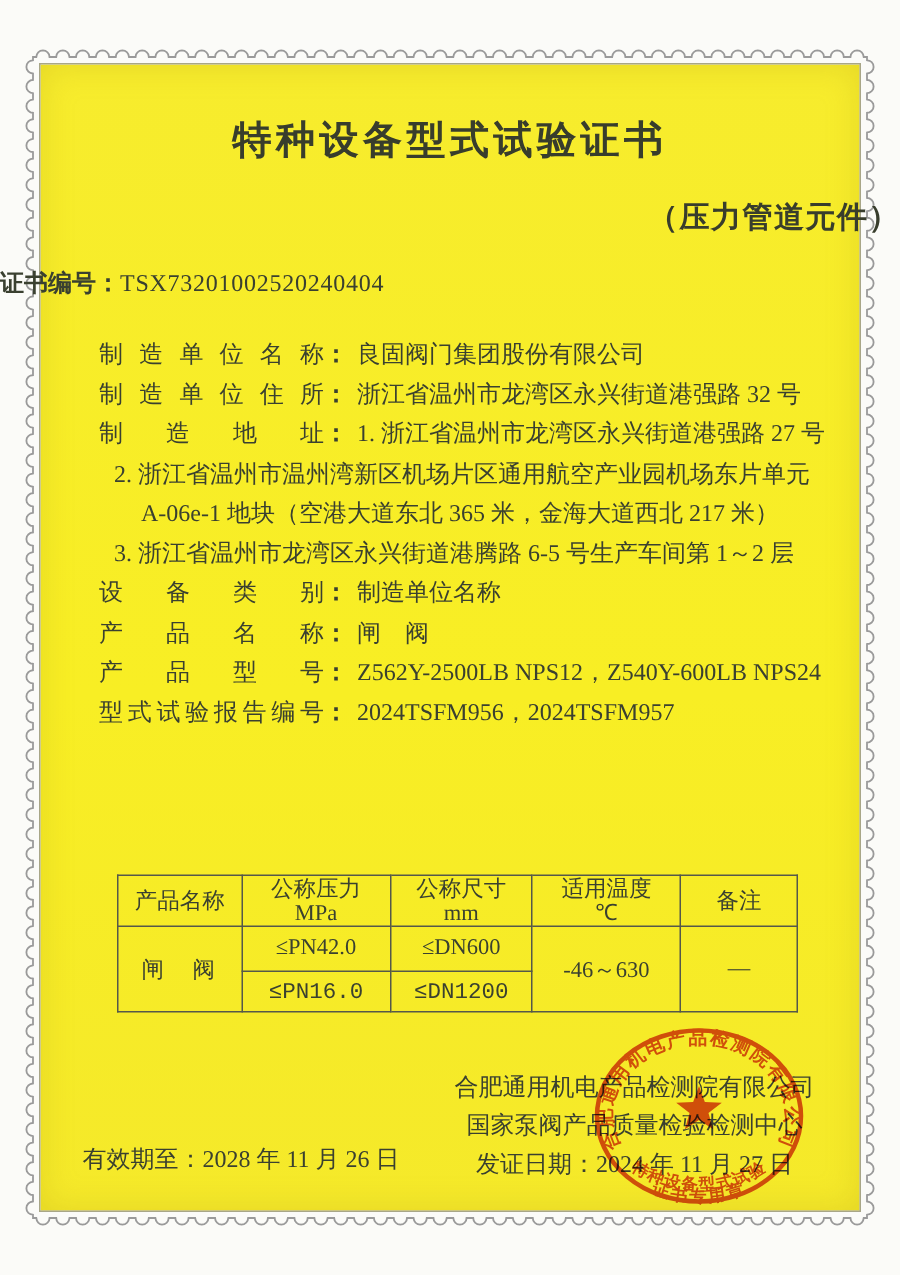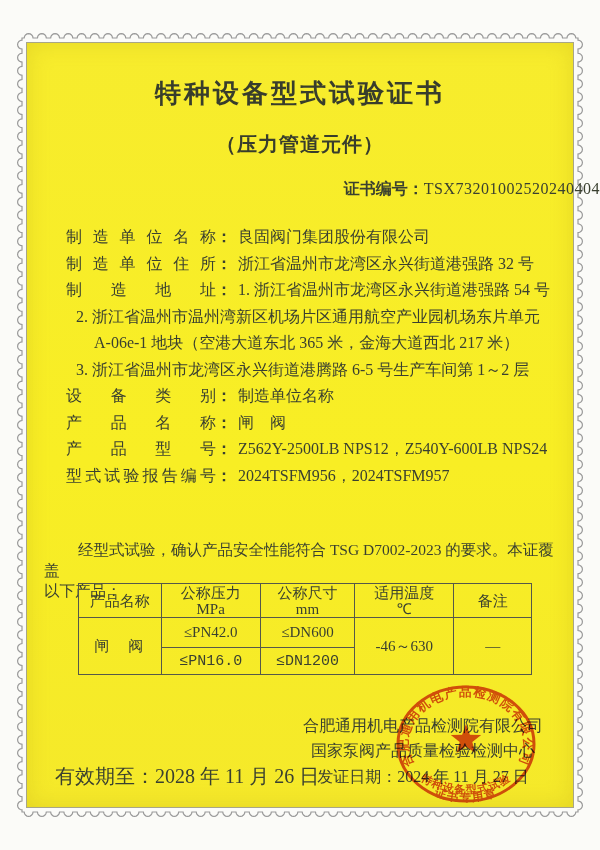--- a/index.html
+++ b/index.html
@@ -6,24 +6,24 @@
   html,body { background:#e8e8e6; }
   .page { position:relative; width:600px; height:850px; background:#fbfbf8; overflow:hidden;
           font-family:"Liberation Serif", serif; color:#3a4030; }
   .scallop { position:absolute; left:0; top:0; pointer-events:none; }
   .panel { position:absolute; left:26px; top:42px; width:548px; height:766px;
            background:linear-gradient(180deg,#f7ec2d 0%,#f8ee24 55%,#f5e92a 100%);
            border:1px solid #a8a687; box-shadow: inset 0 0 22px rgba(180,158,20,.28); }
   .title { position:absolute; left:0; top:76px; width:100%; text-align:center;
            font-family:"Liberation Sans", sans-serif; font-weight:bold; font-size:26px;
            letter-spacing:3px; color:#383d2c; }
-  .subtitle { position:absolute; left:0; top:131px; width:100%; text-align:center;
+  .subtitle { position:absolute; left:0; top:131px; width:100%; text-align:right;
               font-family:"Liberation Sans", sans-serif; font-weight:bold; font-size:20px;
               letter-spacing:1px; color:#383d2c; }
-  .certno { position:absolute; left:0; top:179px; width:100%; text-align:right; font-size:16px; }
+  .certno { position:absolute; left:0; top:179px; width:100%; text-align:left; font-size:16px; }
   .certno .lab { font-family:"Liberation Sans", sans-serif; font-weight:bold; }
   .certno .num { letter-spacing:.5px; }
   .fieldblock { position:absolute; left:66px; top:224px; width:500px; font-size:16px; }
   .frow { line-height:26.5px; white-space:nowrap; }
   .flabel { display:inline-block; width:150px; text-align:justify; text-align-last:justify;
             font-family:"Liberation Sans", sans-serif; font-weight:normal; }
   .fcolon { font-family:"Liberation Sans", sans-serif; font-weight:bold; margin-right:6px; }
   .addr1 { padding-left:10px; }
   .addr2 { padding-left:28px; }
   .statement { position:absolute; left:44px; top:540px; width:516px; font-size:15.5px; line-height:20.5px; }
@@ -32,21 +32,21 @@
             font-size:15px; color:#3a4030; }
   .ptable td, .ptable th { border:1px solid #55584a; text-align:center; vertical-align:middle;
             font-weight:normal; padding:0; }
   .ptable .hdr { height:34px; line-height:16px; }
   .ptable .r1 { height:30px; }
   .ptable .r2 { height:27px;font-family:Liberation Mono, monospace; }
   .c0{width:82px;} .c1{width:98px;} .c2{width:94px;} .c3{width:98px;} .c4{width:77px;}
   .prodcell { letter-spacing:2px; }
   .footer-right { position:absolute; left:292px; top:713px; width:262px; text-align:center;
                   font-size:16px; line-height:25.3px; }
-  .footer-left { position:absolute; left:55px; top:763px; font-size:20px; }
+  .footer-left { position:absolute; left:55px; top:763px; font-size:16px; }
   .stamp { position:absolute; left:391px; top:679px; width:150px; height:130px;
            mix-blend-mode:multiply; opacity:.92; }
 </style>
 </head>
 <body>
 
 <div class="page">
 
   <svg class="scallop" width="600" height="850" aria-hidden="true">
     <path id="scallop-path" fill="none" stroke="#9a9a9a" stroke-width="1.2" d="M22.0,38.0L24.2,38.0L24.2,38.0L24.6,36.3L25.5,34.9L26.9,33.9L28.6,33.6L30.3,33.9L31.7,34.9L32.7,36.3L33.0,38.0L37.5,38.0L37.5,38.0L37.8,36.3L38.7,34.9L40.2,33.9L41.9,33.6L43.5,33.9L45.0,34.9L45.9,36.3L46.3,38.0L50.7,38.0L50.7,38.0L51.0,36.3L52.0,34.9L53.4,33.9L55.1,33.6L56.8,33.9L58.2,34.9L59.2,36.3L59.5,38.0L63.9,38.0L63.9,38.0L64.3,36.3L65.2,34.9L66.6,33.9L68.3,33.6L70.0,33.9L71.4,34.9L72.4,36.3L72.7,38.0L77.2,38.0L77.2,38.0L77.5,36.3L78.5,34.9L79.9,33.9L81.6,33.6L83.3,33.9L84.7,34.9L85.6,36.3L86.0,38.0L90.4,38.0L90.4,38.0L90.7,36.3L91.7,34.9L93.1,33.9L94.8,33.6L96.5,33.9L97.9,34.9L98.9,36.3L99.2,38.0L103.6,38.0L103.6,38.0L104.0,36.3L104.9,34.9L106.4,33.9L108.0,33.6L109.7,33.9L111.2,34.9L112.1,36.3L112.4,38.0L116.9,38.0L116.9,38.0L117.2,36.3L118.2,34.9L119.6,33.9L121.3,33.6L123.0,33.9L124.4,34.9L125.4,36.3L125.7,38.0L130.1,38.0L130.1,38.0L130.5,36.3L131.4,34.9L132.8,33.9L134.5,33.6L136.2,33.9L137.6,34.9L138.6,36.3L138.9,38.0L143.4,38.0L143.4,38.0L143.7,36.3L144.7,34.9L146.1,33.9L147.8,33.6L149.4,33.9L150.9,34.9L151.8,36.3L152.2,38.0L156.6,38.0L156.6,38.0L156.9,36.3L157.9,34.9L159.3,33.9L161.0,33.6L162.7,33.9L164.1,34.9L165.1,36.3L165.4,38.0L169.8,38.0L169.8,38.0L170.2,36.3L171.1,34.9L172.6,33.9L174.2,33.6L175.9,33.9L177.3,34.9L178.3,36.3L178.6,38.0L183.1,38.0L183.1,38.0L183.4,36.3L184.4,34.9L185.8,33.9L187.5,33.6L189.2,33.9L190.6,34.9L191.5,36.3L191.9,38.0L196.3,38.0L196.3,38.0L196.6,36.3L197.6,34.9L199.0,33.9L200.7,33.6L202.4,33.9L203.8,34.9L204.8,36.3L205.1,38.0L209.6,38.0L209.6,38.0L209.9,36.3L210.8,34.9L212.3,33.9L214.0,33.6L215.6,33.9L217.1,34.9L218.0,36.3L218.4,38.0L222.8,38.0L222.8,38.0L223.1,36.3L224.1,34.9L225.5,33.9L227.2,33.6L228.9,33.9L230.3,34.9L231.3,36.3L231.6,38.0L236.0,38.0L236.0,38.0L236.4,36.3L237.3,34.9L238.7,33.9L240.4,33.6L242.1,33.9L243.5,34.9L244.5,36.3L244.8,38.0L249.3,38.0L249.3,38.0L249.6,36.3L250.6,34.9L252.0,33.9L253.7,33.6L255.4,33.9L256.8,34.9L257.7,36.3L258.1,38.0L262.5,38.0L262.5,38.0L262.8,36.3L263.8,34.9L265.2,33.9L266.9,33.6L268.6,33.9L270.0,34.9L271.0,36.3L271.3,38.0L275.7,38.0L275.7,38.0L276.1,36.3L277.0,34.9L278.5,33.9L280.1,33.6L281.8,33.9L283.3,34.9L284.2,36.3L284.5,38.0L289.0,38.0L289.0,38.0L289.3,36.3L290.3,34.9L291.7,33.9L293.4,33.6L295.1,33.9L296.5,34.9L297.4,36.3L297.8,38.0L302.2,38.0L302.2,38.0L302.6,36.3L303.5,34.9L304.9,33.9L306.6,33.6L308.3,33.9L309.7,34.9L310.7,36.3L311.0,38.0L315.5,38.0L315.5,38.0L315.8,36.3L316.7,34.9L318.2,33.9L319.9,33.6L321.5,33.9L323.0,34.9L323.9,36.3L324.3,38.0L328.7,38.0L328.7,38.0L329.0,36.3L330.0,34.9L331.4,33.9L333.1,33.6L334.8,33.9L336.2,34.9L337.2,36.3L337.5,38.0L341.9,38.0L341.9,38.0L342.3,36.3L343.2,34.9L344.6,33.9L346.3,33.6L348.0,33.9L349.4,34.9L350.4,36.3L350.7,38.0L355.2,38.0L355.2,38.0L355.5,36.3L356.5,34.9L357.9,33.9L359.6,33.6L361.3,33.9L362.7,34.9L363.6,36.3L364.0,38.0L368.4,38.0L368.4,38.0L368.7,36.3L369.7,34.9L371.1,33.9L372.8,33.6L374.5,33.9L375.9,34.9L376.9,36.3L377.2,38.0L381.6,38.0L381.6,38.0L382.0,36.3L382.9,34.9L384.4,33.9L386.0,33.6L387.7,33.9L389.2,34.9L390.1,36.3L390.4,38.0L394.9,38.0L394.9,38.0L395.2,36.3L396.2,34.9L397.6,33.9L399.3,33.6L401.0,33.9L402.4,34.9L403.4,36.3L403.7,38.0L408.1,38.0L408.1,38.0L408.5,36.3L409.4,34.9L410.8,33.9L412.5,33.6L414.2,33.9L415.6,34.9L416.6,36.3L416.9,38.0L421.4,38.0L421.4,38.0L421.7,36.3L422.7,34.9L424.1,33.9L425.8,33.6L427.4,33.9L428.9,34.9L429.8,36.3L430.2,38.0L434.6,38.0L434.6,38.0L434.9,36.3L435.9,34.9L437.3,33.9L439.0,33.6L440.7,33.9L442.1,34.9L443.1,36.3L443.4,38.0L447.8,38.0L447.8,38.0L448.2,36.3L449.1,34.9L450.6,33.9L452.2,33.6L453.9,33.9L455.3,34.9L456.3,36.3L456.6,38.0L461.1,38.0L461.1,38.0L461.4,36.3L462.4,34.9L463.8,33.9L465.5,33.6L467.2,33.9L468.6,34.9L469.5,36.3L469.9,38.0L474.3,38.0L474.3,38.0L474.6,36.3L475.6,34.9L477.0,33.9L478.7,33.6L480.4,33.9L481.8,34.9L482.8,36.3L483.1,38.0L487.6,38.0L487.6,38.0L487.9,36.3L488.8,34.9L490.3,33.9L492.0,33.6L493.6,33.9L495.1,34.9L496.0,36.3L496.4,38.0L500.8,38.0L500.8,38.0L501.1,36.3L502.1,34.9L503.5,33.9L505.2,33.6L506.9,33.9L508.3,34.9L509.3,36.3L509.6,38.0L514.0,38.0L514.0,38.0L514.4,36.3L515.3,34.9L516.7,33.9L518.4,33.6L520.1,33.9L521.5,34.9L522.5,36.3L522.8,38.0L527.3,38.0L527.3,38.0L527.6,36.3L528.6,34.9L530.0,33.9L531.7,33.6L533.4,33.9L534.8,34.9L535.7,36.3L536.1,38.0L540.5,38.0L540.5,38.0L540.8,36.3L541.8,34.9L543.2,33.9L544.9,33.6L546.6,33.9L548.0,34.9L549.0,36.3L549.3,38.0L553.7,38.0L553.7,38.0L554.1,36.3L555.0,34.9L556.5,33.9L558.1,33.6L559.8,33.9L561.3,34.9L562.2,36.3L562.5,38.0L567.0,38.0L567.0,38.0L567.3,36.3L568.3,34.9L569.7,33.9L571.4,33.6L573.1,33.9L574.5,34.9L575.4,36.3L575.8,38.0L578.0,38.0L578.0,38.0L578.0,40.2L578.0,40.2L579.7,40.5L581.1,41.4L582.1,42.9L582.4,44.6L582.1,46.2L581.1,47.7L579.7,48.6L578.0,49.0L578.0,53.3L578.0,53.3L579.7,53.6L581.1,54.6L582.1,56.0L582.4,57.7L582.1,59.4L581.1,60.8L579.7,61.7L578.0,62.1L578.0,66.4L578.0,66.4L579.7,66.7L581.1,67.7L582.1,69.1L582.4,70.8L582.1,72.5L581.1,73.9L579.7,74.9L578.0,75.2L578.0,79.5L578.0,79.5L579.7,79.9L581.1,80.8L582.1,82.2L582.4,83.9L582.1,85.6L581.1,87.0L579.7,88.0L578.0,88.3L578.0,92.6L578.0,92.6L579.7,93.0L581.1,93.9L582.1,95.4L582.4,97.0L582.1,98.7L581.1,100.1L579.7,101.1L578.0,101.4L578.0,105.8L578.0,105.8L579.7,106.1L581.1,107.0L582.1,108.5L582.4,110.2L582.1,111.8L581.1,113.3L579.7,114.2L578.0,114.6L578.0,118.9L578.0,118.9L579.7,119.2L581.1,120.2L582.1,121.6L582.4,123.3L582.1,125.0L581.1,126.4L579.7,127.3L578.0,127.7L578.0,132.0L578.0,132.0L579.7,132.3L581.1,133.3L582.1,134.7L582.4,136.4L582.1,138.1L581.1,139.5L579.7,140.5L578.0,140.8L578.0,145.1L578.0,145.1L579.7,145.4L581.1,146.4L582.1,147.8L582.4,149.5L582.1,151.2L581.1,152.6L579.7,153.6L578.0,153.9L578.0,158.2L578.0,158.2L579.7,158.6L581.1,159.5L582.1,160.9L582.4,162.6L582.1,164.3L581.1,165.7L579.7,166.7L578.0,167.0L578.0,171.3L578.0,171.3L579.7,171.7L581.1,172.6L582.1,174.1L582.4,175.7L582.1,177.4L581.1,178.9L579.7,179.8L578.0,180.1L578.0,184.5L578.0,184.5L579.7,184.8L581.1,185.8L582.1,187.2L582.4,188.9L582.1,190.5L581.1,192.0L579.7,192.9L578.0,193.3L578.0,197.6L578.0,197.6L579.7,197.9L581.1,198.9L582.1,200.3L582.4,202.0L582.1,203.7L581.1,205.1L579.7,206.0L578.0,206.4L578.0,210.7L578.0,210.7L579.7,211.0L581.1,212.0L582.1,213.4L582.4,215.1L582.1,216.8L581.1,218.2L579.7,219.2L578.0,219.5L578.0,223.8L578.0,223.8L579.7,224.2L581.1,225.1L582.1,226.5L582.4,228.2L582.1,229.9L581.1,231.3L579.7,232.3L578.0,232.6L578.0,236.9L578.0,236.9L579.7,237.3L581.1,238.2L582.1,239.7L582.4,241.3L582.1,243.0L581.1,244.5L579.7,245.4L578.0,245.7L578.0,250.1L578.0,250.1L579.7,250.4L581.1,251.3L582.1,252.8L582.4,254.5L582.1,256.1L581.1,257.6L579.7,258.5L578.0,258.9L578.0,263.2L578.0,263.2L579.7,263.5L581.1,264.5L582.1,265.9L582.4,267.6L582.1,269.3L581.1,270.7L579.7,271.6L578.0,272.0L578.0,276.3L578.0,276.3L579.7,276.6L581.1,277.6L582.1,279.0L582.4,280.7L582.1,282.4L581.1,283.8L579.7,284.8L578.0,285.1L578.0,289.4L578.0,289.4L579.7,289.7L581.1,290.7L582.1,292.1L582.4,293.8L582.1,295.5L581.1,296.9L579.7,297.9L578.0,298.2L578.0,302.5L578.0,302.5L579.7,302.9L581.1,303.8L582.1,305.2L582.4,306.9L582.1,308.6L581.1,310.0L579.7,311.0L578.0,311.3L578.0,315.7L578.0,315.7L579.7,316.0L581.1,316.9L582.1,318.4L582.4,320.1L582.1,321.7L581.1,323.2L579.7,324.1L578.0,324.5L578.0,328.8L578.0,328.8L579.7,329.1L581.1,330.1L582.1,331.5L582.4,333.2L582.1,334.9L581.1,336.3L579.7,337.2L578.0,337.6L578.0,341.9L578.0,341.9L579.7,342.2L581.1,343.2L582.1,344.6L582.4,346.3L582.1,348.0L581.1,349.4L579.7,350.4L578.0,350.7L578.0,355.0L578.0,355.0L579.7,355.3L581.1,356.3L582.1,357.7L582.4,359.4L582.1,361.1L581.1,362.5L579.7,363.5L578.0,363.8L578.0,368.1L578.0,368.1L579.7,368.5L581.1,369.4L582.1,370.8L582.4,372.5L582.1,374.2L581.1,375.6L579.7,376.6L578.0,376.9L578.0,381.2L578.0,381.2L579.7,381.6L581.1,382.5L582.1,384.0L582.4,385.6L582.1,387.3L581.1,388.8L579.7,389.7L578.0,390.0L578.0,394.4L578.0,394.4L579.7,394.7L581.1,395.7L582.1,397.1L582.4,398.8L582.1,400.4L581.1,401.9L579.7,402.8L578.0,403.2L578.0,407.5L578.0,407.5L579.7,407.8L581.1,408.8L582.1,410.2L582.4,411.9L582.1,413.6L581.1,415.0L579.7,415.9L578.0,416.3L578.0,420.6L578.0,420.6L579.7,420.9L581.1,421.9L582.1,423.3L582.4,425.0L582.1,426.7L581.1,428.1L579.7,429.1L578.0,429.4L578.0,433.7L578.0,433.7L579.7,434.1L581.1,435.0L582.1,436.4L582.4,438.1L582.1,439.8L581.1,441.2L579.7,442.2L578.0,442.5L578.0,446.8L578.0,446.8L579.7,447.2L581.1,448.1L582.1,449.6L582.4,451.2L582.1,452.9L581.1,454.3L579.7,455.3L578.0,455.6L578.0,460.0L578.0,460.0L579.7,460.3L581.1,461.2L582.1,462.7L582.4,464.4L582.1,466.0L581.1,467.5L579.7,468.4L578.0,468.8L578.0,473.1L578.0,473.1L579.7,473.4L581.1,474.4L582.1,475.8L582.4,477.5L582.1,479.2L581.1,480.6L579.7,481.5L578.0,481.9L578.0,486.2L578.0,486.2L579.7,486.5L581.1,487.5L582.1,488.9L582.4,490.6L582.1,492.3L581.1,493.7L579.7,494.7L578.0,495.0L578.0,499.3L578.0,499.3L579.7,499.6L581.1,500.6L582.1,502.0L582.4,503.7L582.1,505.4L581.1,506.8L579.7,507.8L578.0,508.1L578.0,512.4L578.0,512.4L579.7,512.8L581.1,513.7L582.1,515.1L582.4,516.8L582.1,518.5L581.1,519.9L579.7,520.9L578.0,521.2L578.0,525.5L578.0,525.5L579.7,525.9L581.1,526.8L582.1,528.3L582.4,529.9L582.1,531.6L581.1,533.1L579.7,534.0L578.0,534.3L578.0,538.7L578.0,538.7L579.7,539.0L581.1,540.0L582.1,541.4L582.4,543.1L582.1,544.8L581.1,546.2L579.7,547.1L578.0,547.5L578.0,551.8L578.0,551.8L579.7,552.1L581.1,553.1L582.1,554.5L582.4,556.2L582.1,557.9L581.1,559.3L579.7,560.3L578.0,560.6L578.0,564.9L578.0,564.9L579.7,565.2L581.1,566.2L582.1,567.6L582.4,569.3L582.1,571.0L581.1,572.4L579.7,573.4L578.0,573.7L578.0,578.0L578.0,578.0L579.7,578.4L581.1,579.3L582.1,580.7L582.4,582.4L582.1,584.1L581.1,585.5L579.7,586.5L578.0,586.8L578.0,591.1L578.0,591.1L579.7,591.5L581.1,592.4L582.1,593.9L582.4,595.5L582.1,597.2L581.1,598.7L579.7,599.6L578.0,599.9L578.0,604.3L578.0,604.3L579.7,604.6L581.1,605.5L582.1,607.0L582.4,608.7L582.1,610.3L581.1,611.8L579.7,612.7L578.0,613.1L578.0,617.4L578.0,617.4L579.7,617.7L581.1,618.7L582.1,620.1L582.4,621.8L582.1,623.5L581.1,624.9L579.7,625.8L578.0,626.2L578.0,630.5L578.0,630.5L579.7,630.8L581.1,631.8L582.1,633.2L582.4,634.9L582.1,636.6L581.1,638.0L579.7,639.0L578.0,639.3L578.0,643.6L578.0,643.6L579.7,644.0L581.1,644.9L582.1,646.3L582.4,648.0L582.1,649.7L581.1,651.1L579.7,652.1L578.0,652.4L578.0,656.7L578.0,656.7L579.7,657.1L581.1,658.0L582.1,659.5L582.4,661.1L582.1,662.8L581.1,664.2L579.7,665.2L578.0,665.5L578.0,669.9L578.0,669.9L579.7,670.2L581.1,671.1L582.1,672.6L582.4,674.3L582.1,675.9L581.1,677.4L579.7,678.3L578.0,678.7L578.0,683.0L578.0,683.0L579.7,683.3L581.1,684.3L582.1,685.7L582.4,687.4L582.1,689.1L581.1,690.5L579.7,691.4L578.0,691.8L578.0,696.1L578.0,696.1L579.7,696.4L581.1,697.4L582.1,698.8L582.4,700.5L582.1,702.2L581.1,703.6L579.7,704.6L578.0,704.9L578.0,709.2L578.0,709.2L579.7,709.5L581.1,710.5L582.1,711.9L582.4,713.6L582.1,715.3L581.1,716.7L579.7,717.7L578.0,718.0L578.0,722.3L578.0,722.3L579.7,722.7L581.1,723.6L582.1,725.0L582.4,726.7L582.1,728.4L581.1,729.8L579.7,730.8L578.0,731.1L578.0,735.4L578.0,735.4L579.7,735.8L581.1,736.7L582.1,738.2L582.4,739.8L582.1,741.5L581.1,743.0L579.7,743.9L578.0,744.2L578.0,748.6L578.0,748.6L579.7,748.9L581.1,749.9L582.1,751.3L582.4,753.0L582.1,754.6L581.1,756.1L579.7,757.0L578.0,757.4L578.0,761.7L578.0,761.7L579.7,762.0L581.1,763.0L582.1,764.4L582.4,766.1L582.1,767.8L581.1,769.2L579.7,770.1L578.0,770.5L578.0,774.8L578.0,774.8L579.7,775.1L581.1,776.1L582.1,777.5L582.4,779.2L582.1,780.9L581.1,782.3L579.7,783.3L578.0,783.6L578.0,787.9L578.0,787.9L579.7,788.3L581.1,789.2L582.1,790.6L582.4,792.3L582.1,794.0L581.1,795.4L579.7,796.4L578.0,796.7L578.0,801.0L578.0,801.0L579.7,801.4L581.1,802.3L582.1,803.8L582.4,805.4L582.1,807.1L581.1,808.6L579.7,809.5L578.0,809.8L578.0,812.0L578.0,812.0L575.8,812.0L575.8,812.0L575.4,813.7L574.5,815.1L573.1,816.1L571.4,816.4L569.7,816.1L568.3,815.1L567.3,813.7L567.0,812.0L562.5,812.0L562.5,812.0L562.2,813.7L561.3,815.1L559.8,816.1L558.1,816.4L556.5,816.1L555.0,815.1L554.1,813.7L553.7,812.0L549.3,812.0L549.3,812.0L549.0,813.7L548.0,815.1L546.6,816.1L544.9,816.4L543.2,816.1L541.8,815.1L540.8,813.7L540.5,812.0L536.1,812.0L536.1,812.0L535.7,813.7L534.8,815.1L533.4,816.1L531.7,816.4L530.0,816.1L528.6,815.1L527.6,813.7L527.3,812.0L522.8,812.0L522.8,812.0L522.5,813.7L521.5,815.1L520.1,816.1L518.4,816.4L516.7,816.1L515.3,815.1L514.4,813.7L514.0,812.0L509.6,812.0L509.6,812.0L509.3,813.7L508.3,815.1L506.9,816.1L505.2,816.4L503.5,816.1L502.1,815.1L501.1,813.7L500.8,812.0L496.4,812.0L496.4,812.0L496.0,813.7L495.1,815.1L493.6,816.1L492.0,816.4L490.3,816.1L488.8,815.1L487.9,813.7L487.6,812.0L483.1,812.0L483.1,812.0L482.8,813.7L481.8,815.1L480.4,816.1L478.7,816.4L477.0,816.1L475.6,815.1L474.6,813.7L474.3,812.0L469.9,812.0L469.9,812.0L469.5,813.7L468.6,815.1L467.2,816.1L465.5,816.4L463.8,816.1L462.4,815.1L461.4,813.7L461.1,812.0L456.6,812.0L456.6,812.0L456.3,813.7L455.3,815.1L453.9,816.1L452.2,816.4L450.6,816.1L449.1,815.1L448.2,813.7L447.8,812.0L443.4,812.0L443.4,812.0L443.1,813.7L442.1,815.1L440.7,816.1L439.0,816.4L437.3,816.1L435.9,815.1L434.9,813.7L434.6,812.0L430.2,812.0L430.2,812.0L429.8,813.7L428.9,815.1L427.4,816.1L425.8,816.4L424.1,816.1L422.7,815.1L421.7,813.7L421.4,812.0L416.9,812.0L416.9,812.0L416.6,813.7L415.6,815.1L414.2,816.1L412.5,816.4L410.8,816.1L409.4,815.1L408.5,813.7L408.1,812.0L403.7,812.0L403.7,812.0L403.4,813.7L402.4,815.1L401.0,816.1L399.3,816.4L397.6,816.1L396.2,815.1L395.2,813.7L394.9,812.0L390.4,812.0L390.4,812.0L390.1,813.7L389.2,815.1L387.7,816.1L386.0,816.4L384.4,816.1L382.9,815.1L382.0,813.7L381.6,812.0L377.2,812.0L377.2,812.0L376.9,813.7L375.9,815.1L374.5,816.1L372.8,816.4L371.1,816.1L369.7,815.1L368.7,813.7L368.4,812.0L364.0,812.0L364.0,812.0L363.6,813.7L362.7,815.1L361.3,816.1L359.6,816.4L357.9,816.1L356.5,815.1L355.5,813.7L355.2,812.0L350.7,812.0L350.7,812.0L350.4,813.7L349.4,815.1L348.0,816.1L346.3,816.4L344.6,816.1L343.2,815.1L342.3,813.7L341.9,812.0L337.5,812.0L337.5,812.0L337.2,813.7L336.2,815.1L334.8,816.1L333.1,816.4L331.4,816.1L330.0,815.1L329.0,813.7L328.7,812.0L324.3,812.0L324.3,812.0L323.9,813.7L323.0,815.1L321.5,816.1L319.9,816.4L318.2,816.1L316.7,815.1L315.8,813.7L315.5,812.0L311.0,812.0L311.0,812.0L310.7,813.7L309.7,815.1L308.3,816.1L306.6,816.4L304.9,816.1L303.5,815.1L302.6,813.7L302.2,812.0L297.8,812.0L297.8,812.0L297.4,813.7L296.5,815.1L295.1,816.1L293.4,816.4L291.7,816.1L290.3,815.1L289.3,813.7L289.0,812.0L284.5,812.0L284.5,812.0L284.2,813.7L283.3,815.1L281.8,816.1L280.1,816.4L278.5,816.1L277.0,815.1L276.1,813.7L275.7,812.0L271.3,812.0L271.3,812.0L271.0,813.7L270.0,815.1L268.6,816.1L266.9,816.4L265.2,816.1L263.8,815.1L262.8,813.7L262.5,812.0L258.1,812.0L258.1,812.0L257.7,813.7L256.8,815.1L255.4,816.1L253.7,816.4L252.0,816.1L250.6,815.1L249.6,813.7L249.3,812.0L244.8,812.0L244.8,812.0L244.5,813.7L243.5,815.1L242.1,816.1L240.4,816.4L238.7,816.1L237.3,815.1L236.4,813.7L236.0,812.0L231.6,812.0L231.6,812.0L231.3,813.7L230.3,815.1L228.9,816.1L227.2,816.4L225.5,816.1L224.1,815.1L223.1,813.7L222.8,812.0L218.4,812.0L218.4,812.0L218.0,813.7L217.1,815.1L215.6,816.1L214.0,816.4L212.3,816.1L210.8,815.1L209.9,813.7L209.6,812.0L205.1,812.0L205.1,812.0L204.8,813.7L203.8,815.1L202.4,816.1L200.7,816.4L199.0,816.1L197.6,815.1L196.6,813.7L196.3,812.0L191.9,812.0L191.9,812.0L191.5,813.7L190.6,815.1L189.2,816.1L187.5,816.4L185.8,816.1L184.4,815.1L183.4,813.7L183.1,812.0L178.6,812.0L178.6,812.0L178.3,813.7L177.3,815.1L175.9,816.1L174.2,816.4L172.6,816.1L171.1,815.1L170.2,813.7L169.8,812.0L165.4,812.0L165.4,812.0L165.1,813.7L164.1,815.1L162.7,816.1L161.0,816.4L159.3,816.1L157.9,815.1L156.9,813.7L156.6,812.0L152.2,812.0L152.2,812.0L151.8,813.7L150.9,815.1L149.4,816.1L147.8,816.4L146.1,816.1L144.7,815.1L143.7,813.7L143.4,812.0L138.9,812.0L138.9,812.0L138.6,813.7L137.6,815.1L136.2,816.1L134.5,816.4L132.8,816.1L131.4,815.1L130.5,813.7L130.1,812.0L125.7,812.0L125.7,812.0L125.4,813.7L124.4,815.1L123.0,816.1L121.3,816.4L119.6,816.1L118.2,815.1L117.2,813.7L116.9,812.0L112.4,812.0L112.4,812.0L112.1,813.7L111.2,815.1L109.7,816.1L108.0,816.4L106.4,816.1L104.9,815.1L104.0,813.7L103.6,812.0L99.2,812.0L99.2,812.0L98.9,813.7L97.9,815.1L96.5,816.1L94.8,816.4L93.1,816.1L91.7,815.1L90.7,813.7L90.4,812.0L86.0,812.0L86.0,812.0L85.6,813.7L84.7,815.1L83.3,816.1L81.6,816.4L79.9,816.1L78.5,815.1L77.5,813.7L77.2,812.0L72.7,812.0L72.7,812.0L72.4,813.7L71.4,815.1L70.0,816.1L68.3,816.4L66.6,816.1L65.2,815.1L64.3,813.7L63.9,812.0L59.5,812.0L59.5,812.0L59.2,813.7L58.2,815.1L56.8,816.1L55.1,816.4L53.4,816.1L52.0,815.1L51.0,813.7L50.7,812.0L46.3,812.0L46.3,812.0L45.9,813.7L45.0,815.1L43.5,816.1L41.9,816.4L40.2,816.1L38.7,815.1L37.8,813.7L37.5,812.0L33.0,812.0L33.0,812.0L32.7,813.7L31.7,815.1L30.3,816.1L28.6,816.4L26.9,816.1L25.5,815.1L24.6,813.7L24.2,812.0L22.0,812.0L22.0,812.0L22.0,809.8L22.0,809.8L20.3,809.5L18.9,808.6L17.9,807.1L17.6,805.4L17.9,803.8L18.9,802.3L20.3,801.4L22.0,801.0L22.0,796.7L22.0,796.7L20.3,796.4L18.9,795.4L17.9,794.0L17.6,792.3L17.9,790.6L18.9,789.2L20.3,788.3L22.0,787.9L22.0,783.6L22.0,783.6L20.3,783.3L18.9,782.3L17.9,780.9L17.6,779.2L17.9,777.5L18.9,776.1L20.3,775.1L22.0,774.8L22.0,770.5L22.0,770.5L20.3,770.1L18.9,769.2L17.9,767.8L17.6,766.1L17.9,764.4L18.9,763.0L20.3,762.0L22.0,761.7L22.0,757.4L22.0,757.4L20.3,757.0L18.9,756.1L17.9,754.6L17.6,753.0L17.9,751.3L18.9,749.9L20.3,748.9L22.0,748.6L22.0,744.2L22.0,744.2L20.3,743.9L18.9,743.0L17.9,741.5L17.6,739.8L17.9,738.2L18.9,736.7L20.3,735.8L22.0,735.4L22.0,731.1L22.0,731.1L20.3,730.8L18.9,729.8L17.9,728.4L17.6,726.7L17.9,725.0L18.9,723.6L20.3,722.7L22.0,722.3L22.0,718.0L22.0,718.0L20.3,717.7L18.9,716.7L17.9,715.3L17.6,713.6L17.9,711.9L18.9,710.5L20.3,709.5L22.0,709.2L22.0,704.9L22.0,704.9L20.3,704.6L18.9,703.6L17.9,702.2L17.6,700.5L17.9,698.8L18.9,697.4L20.3,696.4L22.0,696.1L22.0,691.8L22.0,691.8L20.3,691.4L18.9,690.5L17.9,689.1L17.6,687.4L17.9,685.7L18.9,684.3L20.3,683.3L22.0,683.0L22.0,678.7L22.0,678.7L20.3,678.3L18.9,677.4L17.9,675.9L17.6,674.3L17.9,672.6L18.9,671.1L20.3,670.2L22.0,669.9L22.0,665.5L22.0,665.5L20.3,665.2L18.9,664.2L17.9,662.8L17.6,661.1L17.9,659.5L18.9,658.0L20.3,657.1L22.0,656.7L22.0,652.4L22.0,652.4L20.3,652.1L18.9,651.1L17.9,649.7L17.6,648.0L17.9,646.3L18.9,644.9L20.3,644.0L22.0,643.6L22.0,639.3L22.0,639.3L20.3,639.0L18.9,638.0L17.9,636.6L17.6,634.9L17.9,633.2L18.9,631.8L20.3,630.8L22.0,630.5L22.0,626.2L22.0,626.2L20.3,625.8L18.9,624.9L17.9,623.5L17.6,621.8L17.9,620.1L18.9,618.7L20.3,617.7L22.0,617.4L22.0,613.1L22.0,613.1L20.3,612.7L18.9,611.8L17.9,610.3L17.6,608.7L17.9,607.0L18.9,605.5L20.3,604.6L22.0,604.3L22.0,599.9L22.0,599.9L20.3,599.6L18.9,598.7L17.9,597.2L17.6,595.5L17.9,593.9L18.9,592.4L20.3,591.5L22.0,591.1L22.0,586.8L22.0,586.8L20.3,586.5L18.9,585.5L17.9,584.1L17.6,582.4L17.9,580.7L18.9,579.3L20.3,578.4L22.0,578.0L22.0,573.7L22.0,573.7L20.3,573.4L18.9,572.4L17.9,571.0L17.6,569.3L17.9,567.6L18.9,566.2L20.3,565.2L22.0,564.9L22.0,560.6L22.0,560.6L20.3,560.3L18.9,559.3L17.9,557.9L17.6,556.2L17.9,554.5L18.9,553.1L20.3,552.1L22.0,551.8L22.0,547.5L22.0,547.5L20.3,547.1L18.9,546.2L17.9,544.8L17.6,543.1L17.9,541.4L18.9,540.0L20.3,539.0L22.0,538.7L22.0,534.3L22.0,534.3L20.3,534.0L18.9,533.1L17.9,531.6L17.6,529.9L17.9,528.3L18.9,526.8L20.3,525.9L22.0,525.5L22.0,521.2L22.0,521.2L20.3,520.9L18.9,519.9L17.9,518.5L17.6,516.8L17.9,515.1L18.9,513.7L20.3,512.8L22.0,512.4L22.0,508.1L22.0,508.1L20.3,507.8L18.9,506.8L17.9,505.4L17.6,503.7L17.9,502.0L18.9,500.6L20.3,499.6L22.0,499.3L22.0,495.0L22.0,495.0L20.3,494.7L18.9,493.7L17.9,492.3L17.6,490.6L17.9,488.9L18.9,487.5L20.3,486.5L22.0,486.2L22.0,481.9L22.0,481.9L20.3,481.5L18.9,480.6L17.9,479.2L17.6,477.5L17.9,475.8L18.9,474.4L20.3,473.4L22.0,473.1L22.0,468.8L22.0,468.8L20.3,468.4L18.9,467.5L17.9,466.0L17.6,464.4L17.9,462.7L18.9,461.2L20.3,460.3L22.0,460.0L22.0,455.6L22.0,455.6L20.3,455.3L18.9,454.3L17.9,452.9L17.6,451.2L17.9,449.6L18.9,448.1L20.3,447.2L22.0,446.8L22.0,442.5L22.0,442.5L20.3,442.2L18.9,441.2L17.9,439.8L17.6,438.1L17.9,436.4L18.9,435.0L20.3,434.1L22.0,433.7L22.0,429.4L22.0,429.4L20.3,429.1L18.9,428.1L17.9,426.7L17.6,425.0L17.9,423.3L18.9,421.9L20.3,420.9L22.0,420.6L22.0,416.3L22.0,416.3L20.3,415.9L18.9,415.0L17.9,413.6L17.6,411.9L17.9,410.2L18.9,408.8L20.3,407.8L22.0,407.5L22.0,403.2L22.0,403.2L20.3,402.8L18.9,401.9L17.9,400.4L17.6,398.8L17.9,397.1L18.9,395.7L20.3,394.7L22.0,394.4L22.0,390.0L22.0,390.0L20.3,389.7L18.9,388.8L17.9,387.3L17.6,385.6L17.9,384.0L18.9,382.5L20.3,381.6L22.0,381.2L22.0,376.9L22.0,376.9L20.3,376.6L18.9,375.6L17.9,374.2L17.6,372.5L17.9,370.8L18.9,369.4L20.3,368.5L22.0,368.1L22.0,363.8L22.0,363.8L20.3,363.5L18.9,362.5L17.9,361.1L17.6,359.4L17.9,357.7L18.9,356.3L20.3,355.3L22.0,355.0L22.0,350.7L22.0,350.7L20.3,350.4L18.9,349.4L17.9,348.0L17.6,346.3L17.9,344.6L18.9,343.2L20.3,342.2L22.0,341.9L22.0,337.6L22.0,337.6L20.3,337.2L18.9,336.3L17.9,334.9L17.6,333.2L17.9,331.5L18.9,330.1L20.3,329.1L22.0,328.8L22.0,324.5L22.0,324.5L20.3,324.1L18.9,323.2L17.9,321.7L17.6,320.1L17.9,318.4L18.9,316.9L20.3,316.0L22.0,315.7L22.0,311.3L22.0,311.3L20.3,311.0L18.9,310.0L17.9,308.6L17.6,306.9L17.9,305.2L18.9,303.8L20.3,302.9L22.0,302.5L22.0,298.2L22.0,298.2L20.3,297.9L18.9,296.9L17.9,295.5L17.6,293.8L17.9,292.1L18.9,290.7L20.3,289.7L22.0,289.4L22.0,285.1L22.0,285.1L20.3,284.8L18.9,283.8L17.9,282.4L17.6,280.7L17.9,279.0L18.9,277.6L20.3,276.6L22.0,276.3L22.0,272.0L22.0,272.0L20.3,271.6L18.9,270.7L17.9,269.3L17.6,267.6L17.9,265.9L18.9,264.5L20.3,263.5L22.0,263.2L22.0,258.9L22.0,258.9L20.3,258.5L18.9,257.6L17.9,256.1L17.6,254.5L17.9,252.8L18.9,251.3L20.3,250.4L22.0,250.1L22.0,245.7L22.0,245.7L20.3,245.4L18.9,244.5L17.9,243.0L17.6,241.3L17.9,239.7L18.9,238.2L20.3,237.3L22.0,236.9L22.0,232.6L22.0,232.6L20.3,232.3L18.9,231.3L17.9,229.9L17.6,228.2L17.9,226.5L18.9,225.1L20.3,224.2L22.0,223.8L22.0,219.5L22.0,219.5L20.3,219.2L18.9,218.2L17.9,216.8L17.6,215.1L17.9,213.4L18.9,212.0L20.3,211.0L22.0,210.7L22.0,206.4L22.0,206.4L20.3,206.0L18.9,205.1L17.9,203.7L17.6,202.0L17.9,200.3L18.9,198.9L20.3,197.9L22.0,197.6L22.0,193.3L22.0,193.3L20.3,192.9L18.9,192.0L17.9,190.5L17.6,188.9L17.9,187.2L18.9,185.8L20.3,184.8L22.0,184.5L22.0,180.1L22.0,180.1L20.3,179.8L18.9,178.9L17.9,177.4L17.6,175.7L17.9,174.1L18.9,172.6L20.3,171.7L22.0,171.3L22.0,167.0L22.0,167.0L20.3,166.7L18.9,165.7L17.9,164.3L17.6,162.6L17.9,160.9L18.9,159.5L20.3,158.6L22.0,158.2L22.0,153.9L22.0,153.9L20.3,153.6L18.9,152.6L17.9,151.2L17.6,149.5L17.9,147.8L18.9,146.4L20.3,145.4L22.0,145.1L22.0,140.8L22.0,140.8L20.3,140.5L18.9,139.5L17.9,138.1L17.6,136.4L17.9,134.7L18.9,133.3L20.3,132.3L22.0,132.0L22.0,127.7L22.0,127.7L20.3,127.3L18.9,126.4L17.9,125.0L17.6,123.3L17.9,121.6L18.9,120.2L20.3,119.2L22.0,118.9L22.0,114.6L22.0,114.6L20.3,114.2L18.9,113.3L17.9,111.8L17.6,110.2L17.9,108.5L18.9,107.0L20.3,106.1L22.0,105.8L22.0,101.4L22.0,101.4L20.3,101.1L18.9,100.1L17.9,98.7L17.6,97.0L17.9,95.4L18.9,93.9L20.3,93.0L22.0,92.6L22.0,88.3L22.0,88.3L20.3,88.0L18.9,87.0L17.9,85.6L17.6,83.9L17.9,82.2L18.9,80.8L20.3,79.9L22.0,79.5L22.0,75.2L22.0,75.2L20.3,74.9L18.9,73.9L17.9,72.5L17.6,70.8L17.9,69.1L18.9,67.7L20.3,66.7L22.0,66.4L22.0,62.1L22.0,62.1L20.3,61.7L18.9,60.8L17.9,59.4L17.6,57.7L17.9,56.0L18.9,54.6L20.3,53.6L22.0,53.3L22.0,49.0L22.0,49.0L20.3,48.6L18.9,47.7L17.9,46.2L17.6,44.6L17.9,42.9L18.9,41.4L20.3,40.5L22.0,40.2L22.0,38.0Z"></path>
@@ -62,43 +62,39 @@
   </div>
 
   <div class="fieldblock">
     <div class="frow">
       <span class="flabel">制造单位名称</span><span class="fcolon">：</span><span class="fvalue">良固阀门集团股份有限公司</span>
     </div>
     <div class="frow">
       <span class="flabel">制造单位住所</span><span class="fcolon">：</span><span class="fvalue">浙江省温州市龙湾区永兴街道港强路 32 号</span>
     </div>
     <div class="frow">
-      <span class="flabel">制造地址</span><span class="fcolon">：</span><span class="fvalue">1. 浙江省温州市龙湾区永兴街道港强路 54 号</span>
+      <span class="flabel">制造地址</span><span class="fcolon">：</span><span class="fvalue">1. 浙江省温州市龙湾区永兴街道港强路 27 号</span>
     </div>
     <div class="frow addr1">2. 浙江省温州市温州湾新区机场片区通用航空产业园机场东片单元</div>
     <div class="frow addr2">A-06e-1 地块（空港大道东北 365 米，金海大道西北 217 米）</div>
     <div class="frow addr1">3. 浙江省温州市龙湾区永兴街道港腾路 6-5 号生产车间第 1～2 层</div>
     <div class="frow">
       <span class="flabel">设备类别</span><span class="fcolon">：</span><span class="fvalue">制造单位名称</span>
     </div>
     <div class="frow">
       <span class="flabel">产品名称</span><span class="fcolon">：</span><span class="fvalue">闸　阀</span>
     </div>
     <div class="frow">
       <span class="flabel">产品型号</span><span class="fcolon">：</span><span class="fvalue">Z562Y-2500LB NPS12，Z540Y-600LB NPS24</span>
     </div>
     <div class="frow">
       <span class="flabel">型式试验报告编号</span><span class="fcolon">：</span><span class="fvalue">2024TSFM956，2024TSFM957</span>
     </div>
   </div>
 
-  <div class="statement">
-    <div class="ln1">经型式试验，确认产品安全性能符合 TSG D7002-2023 的要求。本证覆盖</div>
-    <div class="ln2">以下产品：</div>
-  </div>
 
   <table class="ptable">
     <tbody>
         <tr class="hdr">
       <th class="c0">产品名称</th>
       <th class="c1">
         <div>公称压力</div>
         <div>MPa</div>
       </th>
       <th class="c2">

